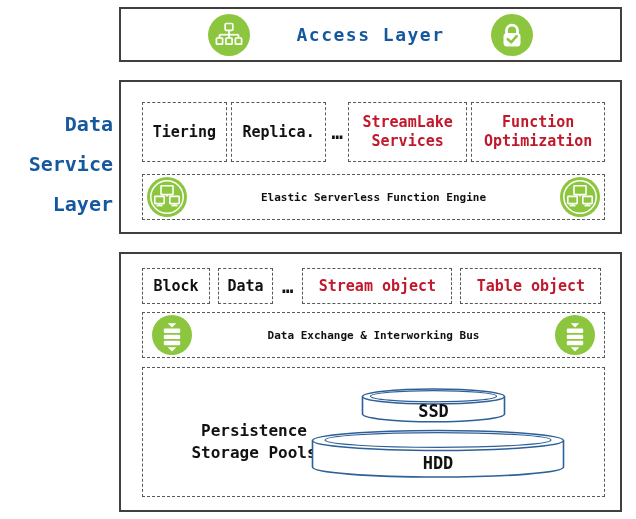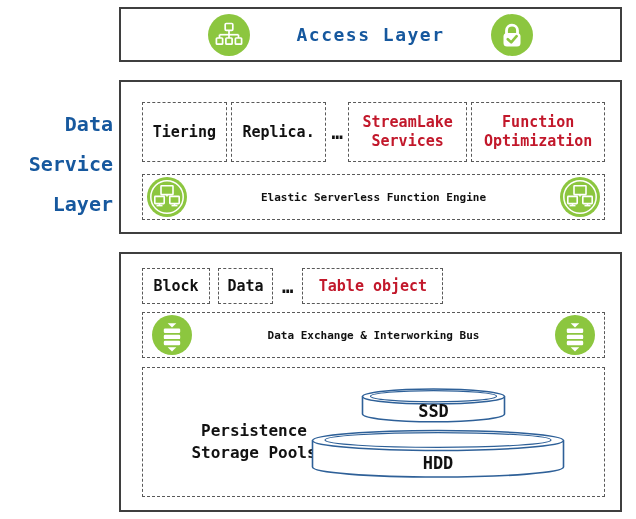--- a/index.html
+++ b/index.html
@@ -145,20 +145,23 @@
 
   <div class="box st-outer">
     <div class="row st-row1">
       <div class="dashed mod" style="flex:0 1 68px">
         <span class="accent-black">Block</span>
       </div>
       <div class="dashed mod" style="flex:0 1 55px">
         <span class="accent-black">Data</span>
       </div>
       <div class="ellipsis">…</div>
+      <div class="dashed mod" style="flex:0 1 150px">
+        <span class="accent-red">Stream object</span>
+      </div>
       <div class="dashed mod" style="flex:0 1 141px">
         <span class="accent-red">Table object</span>
       </div>
     </div>
 
     <div class="dashed wide-bar bus">
       <span class="icon">
         <svg width="40" height="40" viewBox="0 0 40 40">
           <circle class="ic-bg" cx="20" cy="20" r="20"></circle>
           <polygon class="ic-fill" points="15.7,8.2 24.3,8.2 20,12.4"></polygon>

